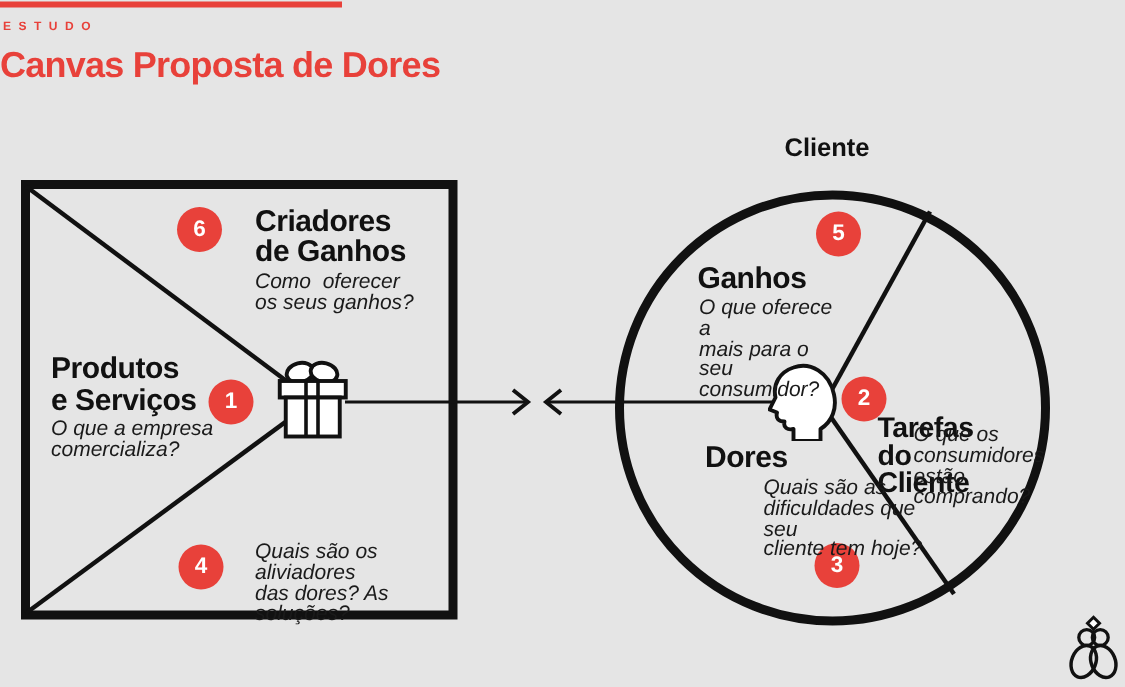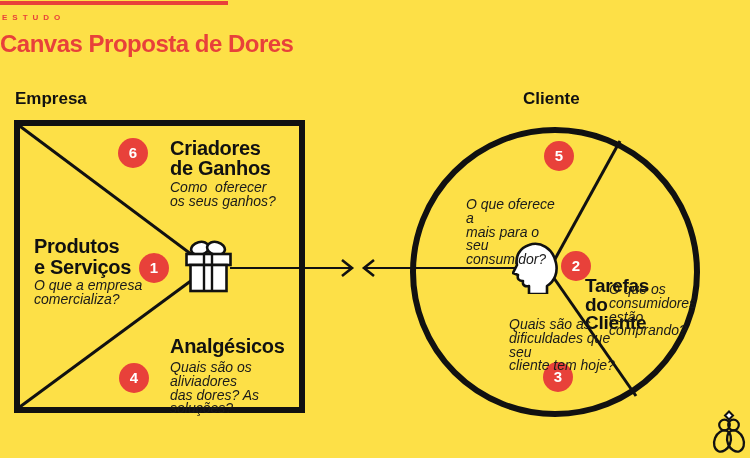--- a/index.html
+++ b/index.html
@@ -1,17 +1,17 @@
 <!DOCTYPE html>
 <html><head>
 <meta charset="utf-8">
 <style>
   html,body{margin:0;padding:0;background:#ffffff;}
   .canvas{
-    position:relative;width:750px;height:458px;background:#fde047;overflow:hidden;
+    position:relative;width:750px;height:458px;background:#e5e5e5;overflow:hidden;
     font-family:"Liberation Sans","DejaVu Sans",sans-serif;color:#111111;
   }
   .abs{position:absolute;}
   
   .topbar{left:0;top:1px;width:228px;height:4px;background:#e8413a;}
   .kicker{left:2px;top:13px;font-size:8px;font-weight:bold;letter-spacing:5px;color:#e8413a;}
   .title{left:0px;top:30px;font-size:24px;font-weight:bold;letter-spacing:-0.5px;color:#e8413a;margin:0;}
   .zonelabel{font-size:17px;font-weight:bold;color:#111;}
   .empresa-label{left:15px;top:89px;}
   .cliente-label{left:523px;top:89px;}
@@ -39,21 +39,20 @@
   .s-dores{left:470px;top:318px;width:125px;margin-left:39px;}
 </style>
 </head>
 <body>
 
 <div class="canvas">
 
   <div class="abs topbar"></div>
   <div class="abs kicker">ESTUDO</div>
   <h1 class="abs title">Canvas Proposta de Dores</h1>
-  <div class="abs zonelabel empresa-label">Empresa</div>
   <div class="abs zonelabel cliente-label">Cliente</div>
 
   <div class="abs square"></div>
   <div class="abs bigcircle"></div>
 
   <svg class="abs lines" viewBox="0 0 750 458" xmlns="http://www.w3.org/2000/svg">
 
     <line x1="17" y1="124" x2="207" y2="266" stroke="#111" stroke-width="3"></line>
     <line x1="17" y1="409" x2="207" y2="269" stroke="#111" stroke-width="3"></line>
 
@@ -89,34 +88,35 @@
   <div class="abs num" style="left:543px;top:362px;">3</div>
 
   <div class="abs heading h-criadores">Criadores
 de Ganhos</div>
   <div class="abs sub s-criadores">Como  oferecer
 os seus ganhos?</div>
   <div class="abs sub s-produtos">O que a empresa
 comercializa?</div>
   <div class="abs heading h-produtos">Produtos
 e Serviços</div>
-  <div class="abs heading h-analgesicos">Analgésicos</div>
   <div class="abs sub s-analgesicos">Quais são os aliviadores
 das dores? As soluções?</div>
 
+  <div class="abs heading h-ganhos">Ganhos</div>
   <div class="abs sub s-ganhos">O que oferece a
 mais para o
 seu consumidor?</div>
   <div class="abs heading h-tarefas">Tarefas
 do
 Cliente</div>
   <div class="abs sub s-tarefas">O que os
 consumidores
 estão
 comprando?</div>
+  <div class="abs heading h-dores">Dores</div>
   <div class="abs sub s-dores">Quais são as
 dificuldades que seu
 cliente tem hoje?</div>
 
   <svg class="abs" style="left:712px;top:410px;" width="34" height="46" viewBox="0 0 34 46" xmlns="http://www.w3.org/2000/svg">
     <path d="M17,1.5 L21,5.5 L17,9.5 L13,5.5 Z" fill="#fff" stroke="#111" stroke-width="2"></path>
     <circle cx="12.5" cy="15" r="5.3" fill="none" stroke="#111" stroke-width="2.2"></circle>
     <circle cx="21.5" cy="15" r="5.3" fill="none" stroke="#111" stroke-width="2.2"></circle>
     <ellipse cx="10.5" cy="31" rx="8" ry="11" transform="rotate(22 10.5 31)" fill="none" stroke="#111" stroke-width="2.3"></ellipse>
     <ellipse cx="23.5" cy="31" rx="8" ry="11" transform="rotate(-22 23.5 31)" fill="none" stroke="#111" stroke-width="2.3"></ellipse>

